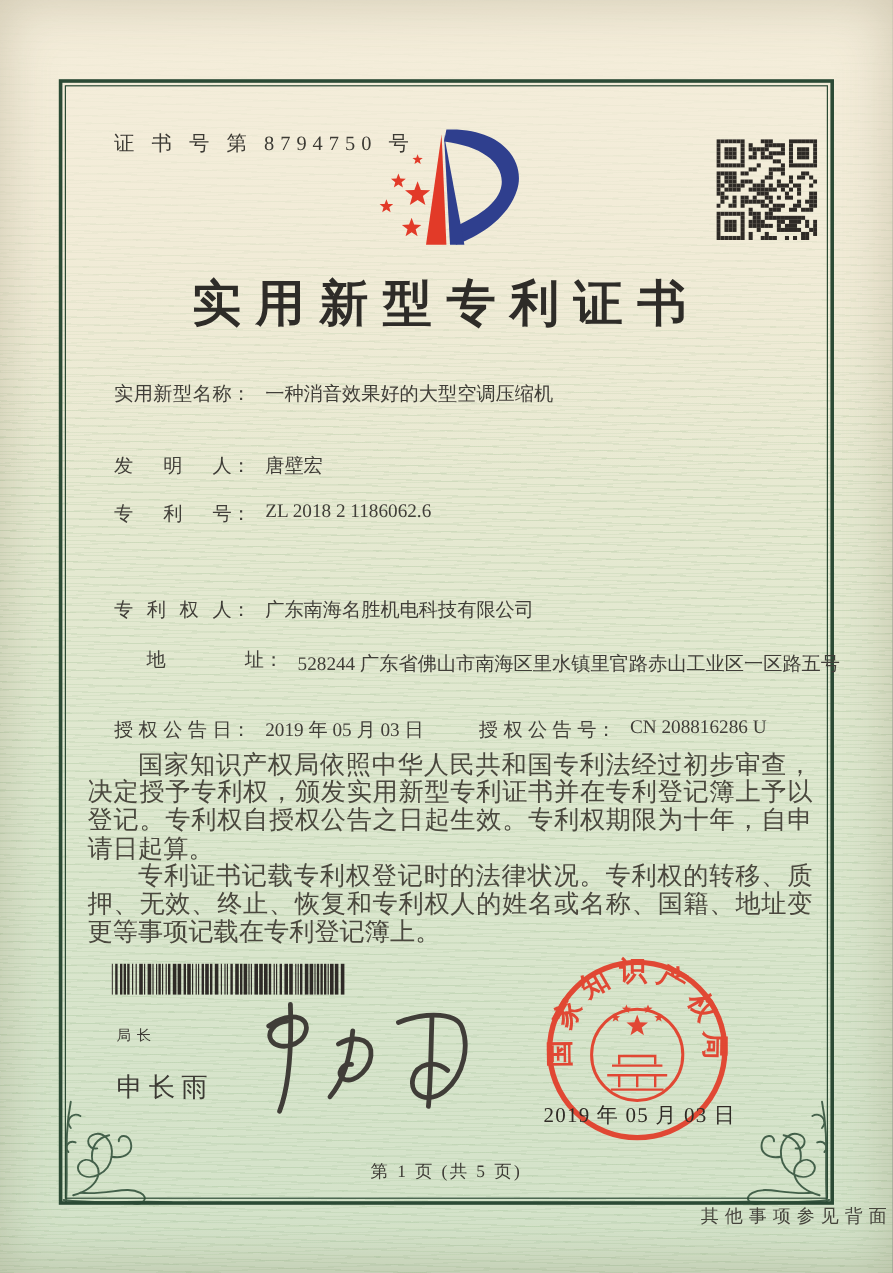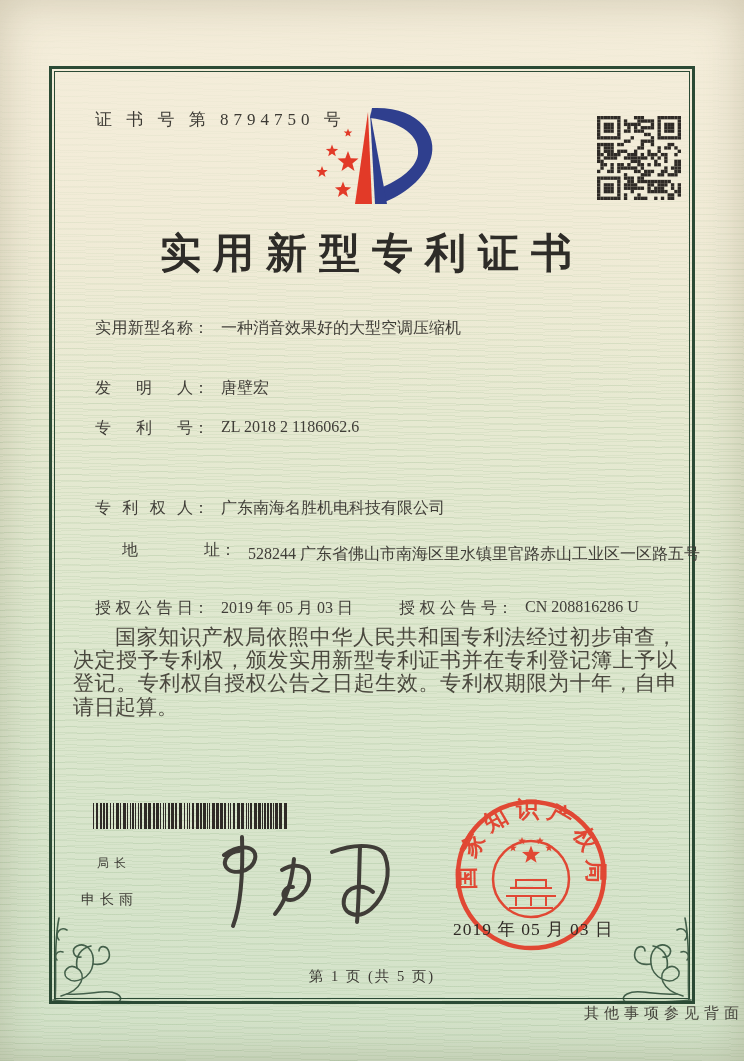--- a/index.html
+++ b/index.html
@@ -44,21 +44,21 @@
   .fvalue.wrap{white-space:normal;width:462px;line-height:27px;}
   .grant-no{position:absolute;left:272px;top:0;margin-left:32px;}
   .paras{
     left:73px;top:626px;width:604px;
     font-size:21px;line-height:23.2px;color:#4a483e;
     text-align:justify;
   }
   .paras p{margin:0;text-indent:2em;}
   .barcode{left:93px;top:803px;}
   .dir-title{left:97px;top:855px;font-size:12px;letter-spacing:5px;color:#3c3a34;}
-  .dir-name{left:81px;top:891px;font-size:14px;letter-spacing:5px;color:#3c3a34;}
+  .dir-name{left:97px;top:891px;font-size:22px;letter-spacing:5px;color:#3c3a34;}
   .signature{left:182px;top:829px;}
   .seal{left:448px;top:795px;}
   .seal-date{
     left:453px;top:917px;font-size:17.5px;letter-spacing:1px;color:#2f2b26;white-space:nowrap;
   }
   .page-info{left:0;right:0;top:967px;text-align:center;font-size:14.5px;color:#3c3a34;letter-spacing:2px;}
   .back-note{left:0;right:0;top:1004px;text-align:right;font-size:15px;color:#45443c;letter-spacing:5px;}
   .flourish{pointer-events:none;}
   .flourish.fl-left{left:47px;top:910px;}
   .flourish.fl-right{left:597px;top:910px;transform:scaleX(-1);}
@@ -466,20 +466,21 @@
       <span class="fvalue">2019 年 05 月 03 日</span>
     </span>
     <span class="grant-no">
       <span class="flabel">授权公告号</span><span class="colon">：</span>
       <span class="fvalue">CN 208816286 U</span>
     </span>
   </div>
 
   <div class="abs paras">
     <p>国家知识产权局依照中华人民共和国专利法经过初步审查，决定授予专利权，颁发实用新型专利证书并在专利登记簿上予以登记。专利权自授权公告之日起生效。专利权期限为十年，自申请日起算。</p>
+    <p>专利证书记载专利权登记时的法律状况。专利权的转移、质押、无效、终止、恢复和专利权人的姓名或名称、国籍、地址变更等事项记载在专利登记簿上。</p>
   </div>
 
   <svg class="abs barcode" width="198" height="26" viewBox="0 0 198 26" id="barcode" fill="#2e2a26">
       <rect x="0" y="0" width="1" height="26"></rect>
       <rect x="3" y="0" width="2" height="26"></rect>
       <rect x="7" y="0" width="2" height="26"></rect>
       <rect x="10" y="0" width="2" height="26"></rect>
       <rect x="13" y="0" width="2" height="26"></rect>
       <rect x="17" y="0" width="1" height="26"></rect>
       <rect x="20" y="0" width="1" height="26"></rect>

